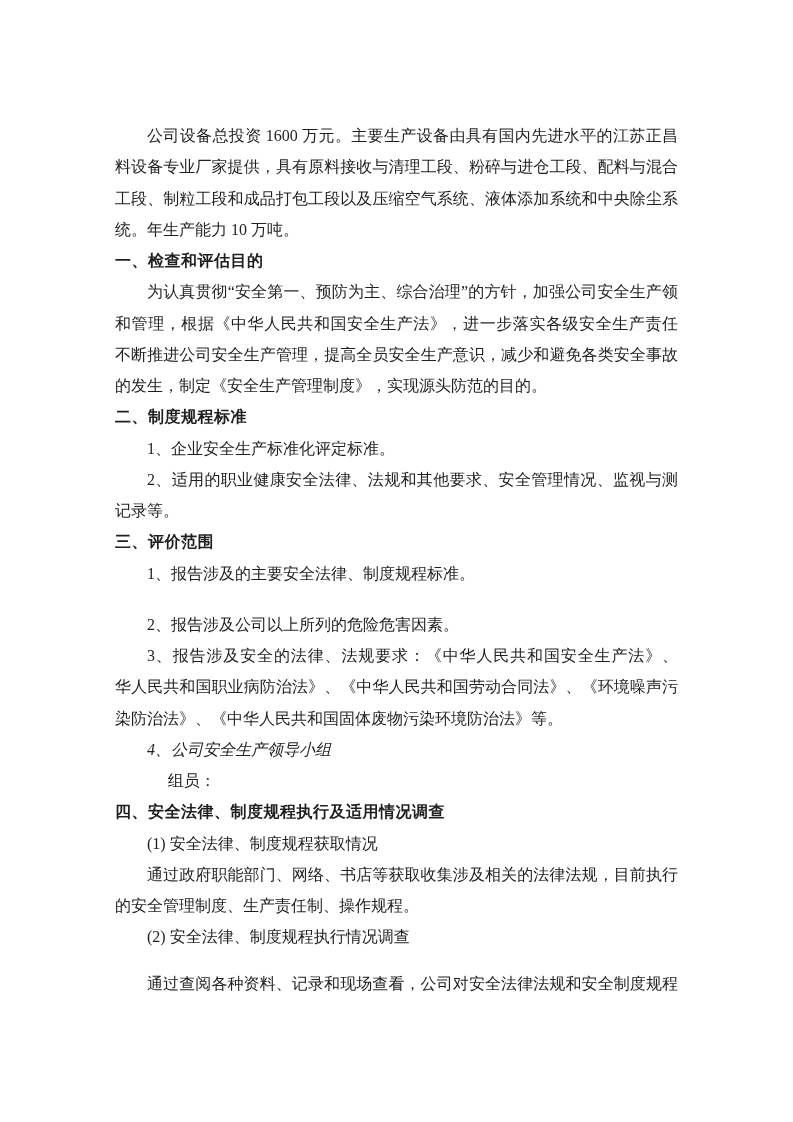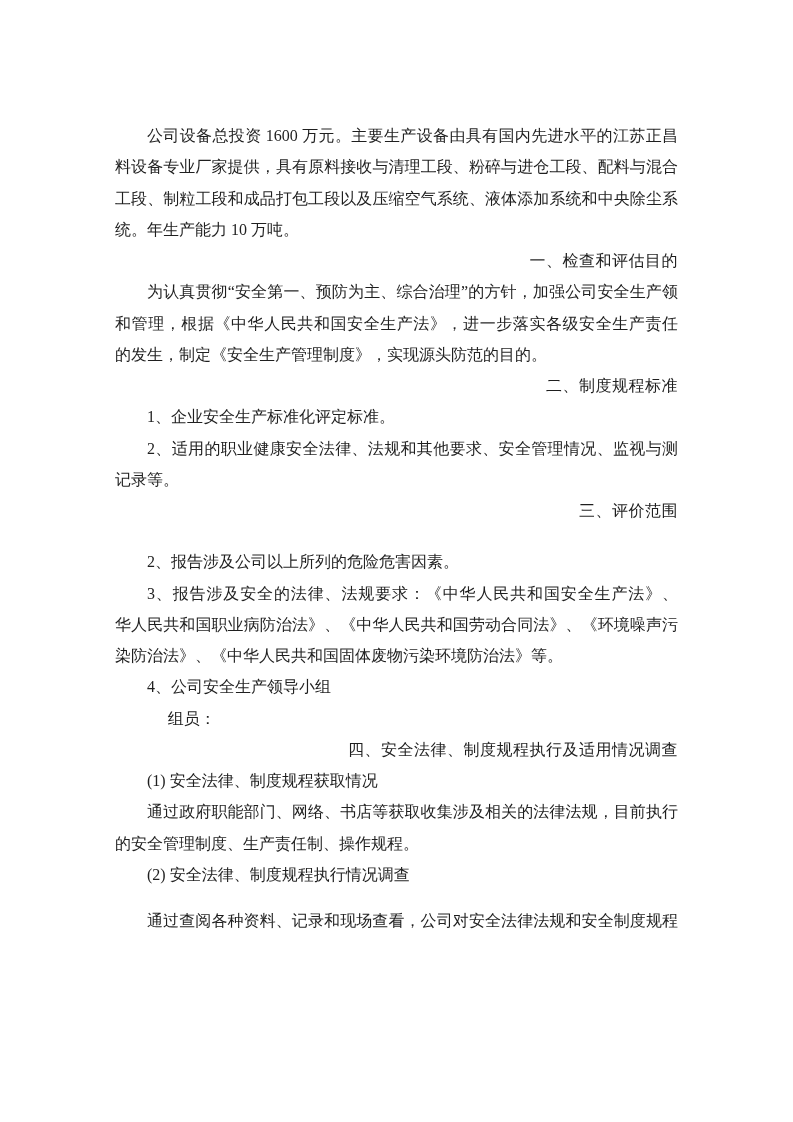--- a/index.html
+++ b/index.html
@@ -33,67 +33,70 @@
     overflow: hidden;
     white-space: normal;
     text-align: left;
   }
   .line.fill {
     text-align: justify;
     text-align-last: justify;
     text-justify: inter-character;
   }
   .block.heading .line {
-    font-weight: 400;
+    font-weight: 700;
     letter-spacing: 0.5px;
-    text-align: right;
   }
 </style>
 </head>
 <body>
 
 <div class="page">
   <div class="content">
       <div class="block paragraph">
         <div class="line fill" style="text-indent: 2em;">公司设备总投资 1600 万元。主要生产设备由具有国内先进水平的江苏正昌饲</div>
         <div class="line fill">料设备专业厂家提供，具有原料接收与清理工段、粉碎与进仓工段、配料与混合</div>
         <div class="line fill">工段、制粒工段和成品打包工段以及压缩空气系统、液体添加系统和中央除尘系</div>
         <div class="line">统。年生产能力 10 万吨。</div>
       </div>
       <div class="block heading">
         <div class="line">一、检查和评估目的</div>
       </div>
       <div class="block paragraph">
         <div class="line fill" style="text-indent: 2em;">为认真贯彻“安全第一、预防为主、综合治理”的方针，加强公司安全生产领导</div>
         <div class="line fill">和管理，根据《中华人民共和国安全生产法》，进一步落实各级安全生产责任制，</div>
+        <div class="line fill">不断推进公司安全生产管理，提高全员安全生产意识，减少和避免各类安全事故</div>
         <div class="line">的发生，制定《安全生产管理制度》，实现源头防范的目的。</div>
       </div>
       <div class="block heading">
         <div class="line">二、制度规程标准</div>
       </div>
       <div class="block list-item">
         <div class="line" style="text-indent: 2em;">1、企业安全生产标准化评定标准。</div>
       </div>
       <div class="block list-item">
         <div class="line fill" style="text-indent: 2em;">2、适用的职业健康安全法律、法规和其他要求、安全管理情况、监视与测量</div>
         <div class="line">记录等。</div>
       </div>
       <div class="block heading">
         <div class="line">三、评价范围</div>
       </div>
       <div class="block list-item">
+        <div class="line" style="text-indent: 2em;">1、报告涉及的主要安全法律、制度规程标准。</div>
+      </div>
+      <div class="block list-item">
         <div class="line" style="text-indent: 2em; margin-top: 20px;">2、报告涉及公司以上所列的危险危害因素。</div>
       </div>
       <div class="block list-item">
         <div class="line fill" style="text-indent: 2em;">3、报告涉及安全的法律、法规要求：《中华人民共和国安全生产法》、《中</div>
         <div class="line fill">华人民共和国职业病防治法》、《中华人民共和国劳动合同法》、《环境噪声污</div>
         <div class="line">染防治法》、《中华人民共和国固体废物污染环境防治法》等。</div>
       </div>
       <div class="block list-item">
-        <div class="line" style="text-indent: 2em;">4、公司安全生产领导小组</div>
+        <div class="line" style="text-indent: 2em; font-style: italic;">4、公司安全生产领导小组</div>
       </div>
       <div class="block paragraph">
         <div class="line" style="text-indent: 3.3em;">组员：</div>
       </div>
       <div class="block heading">
         <div class="line">四、安全法律、制度规程执行及适用情况调查</div>
       </div>
       <div class="block list-item">
         <div class="line" style="text-indent: 2em;">(1) 安全法律、制度规程获取情况</div>
       </div>

